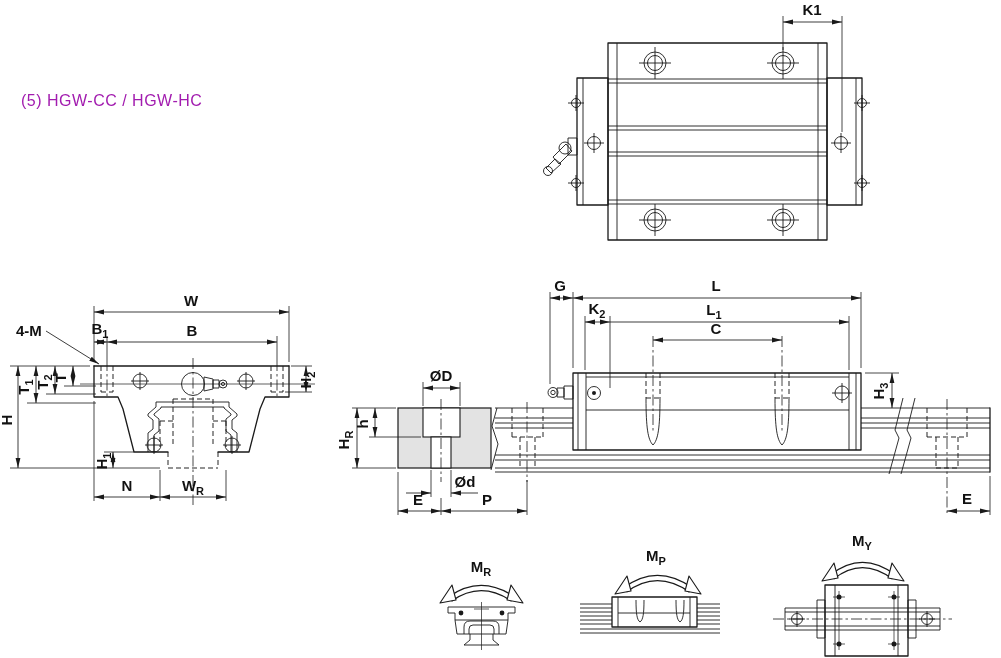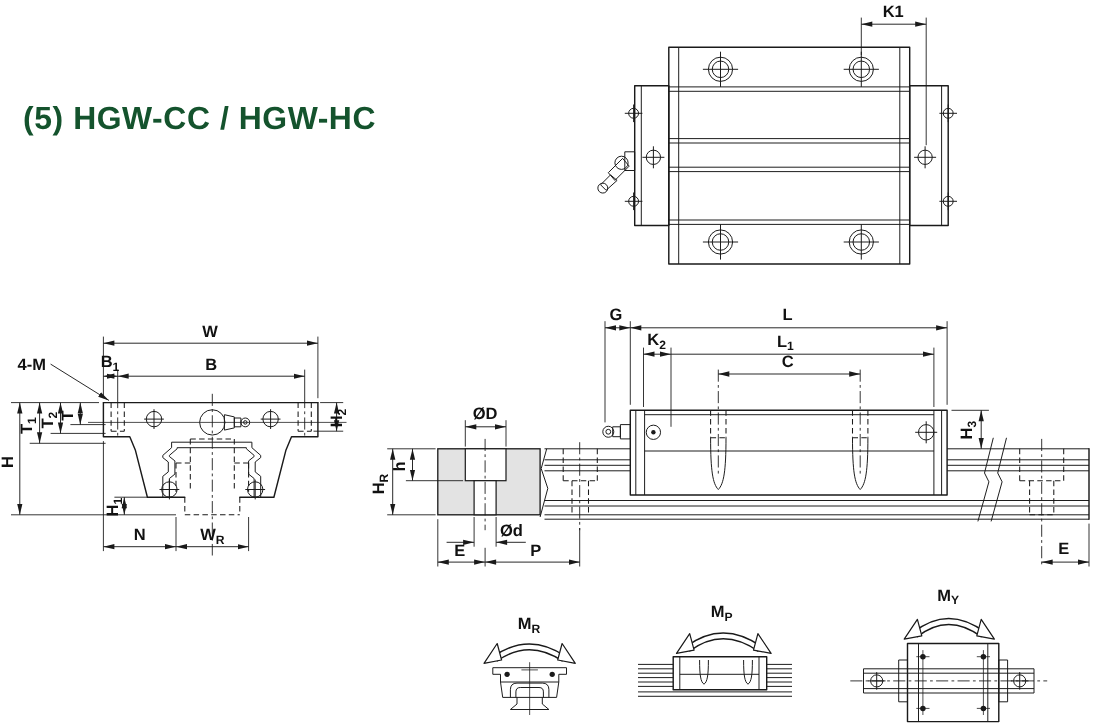--- a/index.html
+++ b/index.html
@@ -1,19 +1,19 @@
 <!DOCTYPE html>
 <html style="--c-ink: #1a1a1a; --c-rail_fill: #e3e3e3; --c-background: #ffffff;"><head>
 <meta charset="utf-8">
 <style>
   :root{ --c-ink:#1a1a1a; --c-rail_fill:#e3e3e3; --c-background:#ffffff; }
   html,body{margin:0;padding:0;background:#fff;}
   .stage{position:relative;width:1001px;height:658px;background:var(--c-background);overflow:hidden;
          font-family:"Liberation Sans",sans-serif;}
-  .title{position:absolute;left:21px;top:92px;font-size:29px;font-weight:700;color:#14532d;
+  .title{position:absolute;left:21px;top:92px;font-size:16px;font-weight:400;color:#a21caf;
          letter-spacing:.5px;white-space:nowrap;}
   svg{position:absolute;left:0;top:0;}
   .ol{fill:none;stroke:var(--c-ink);stroke-width:1.3;stroke-linejoin:round;stroke-linecap:round;}
   .tl{fill:none;stroke:var(--c-ink);stroke-width:0.9;stroke-linejoin:round;}
   .dim{fill:none;stroke:var(--c-ink);stroke-width:0.85;}
   .ext{fill:none;stroke:var(--c-ink);stroke-width:0.8;}
   .dash{fill:none;stroke:var(--c-ink);stroke-width:0.95;stroke-dasharray:5 3;}
   .cl{fill:none;stroke:var(--c-ink);stroke-width:0.8;stroke-dasharray:11 3 2.5 3;}
   .lbl{font:700 15px "Liberation Sans",sans-serif;fill:#111;}
   .sub{font-size:11px;}

